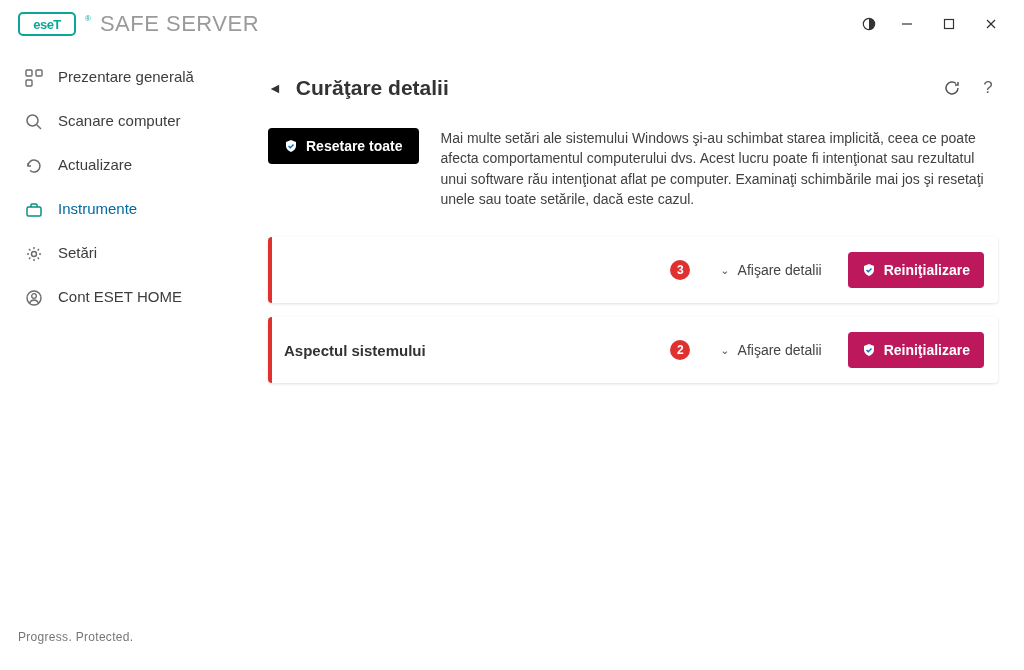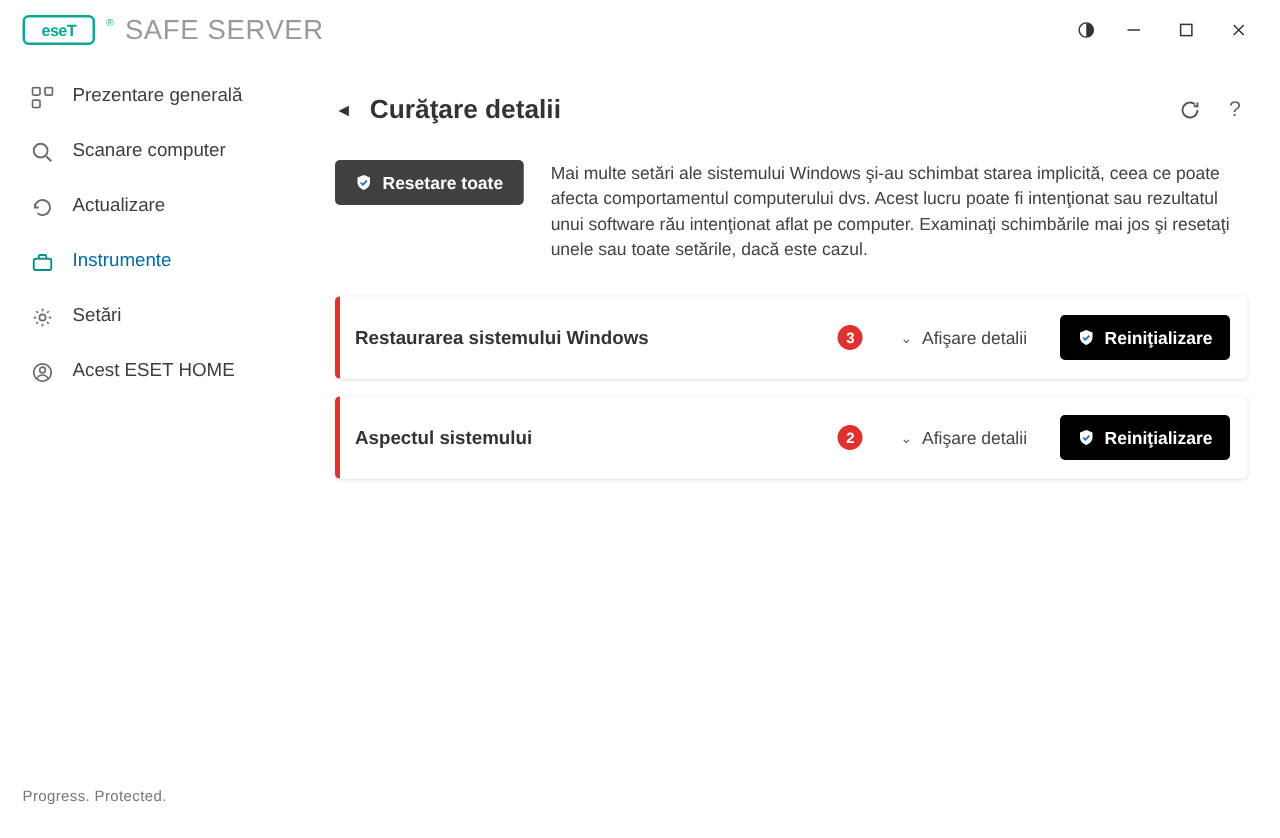--- a/index.html
+++ b/index.html
@@ -25,31 +25,31 @@
   .tagline { margin-top: auto; padding: 0 0 26px 18px; font-size: 12px; color: #777; letter-spacing: 0.3px; }
 
   .main { flex: 1; padding: 18px 26px 0 16px; }
   .page-head { display: flex; align-items: center; height: 44px; margin-bottom: 18px; }
   .back-caret { font-size: 14px; color: #333; margin-right: 14px; cursor: pointer; }
   .page-title { font-size: 21px; font-weight: 600; color: #333; }
   .head-actions { margin-left: auto; display: flex; gap: 16px; align-items: center; }
   .head-ico { width: 20px; height: 20px; color: #555; cursor: pointer; display:flex; align-items:center; justify-content:center;}
   
   .intro-row { display: flex; gap: 22px; margin-bottom: 28px; }
-  .btn-primary { background: #404040; color: #fff; border: none; border-radius: 4px; padding: 0 16px; height: 36px; font-size: 14px; font-weight: 600; display: inline-flex; align-items: center; gap: 8px; cursor: pointer; white-space: nowrap; }
+  .btn-primary { background: #000000; color: #fff; border: none; border-radius: 4px; padding: 0 16px; height: 36px; font-size: 14px; font-weight: 600; display: inline-flex; align-items: center; gap: 8px; cursor: pointer; white-space: nowrap; }
   .btn-primary .shield { width: 14px; height: 14px; }
   .intro-text { font-size: 14px; color: #414141; line-height: 1.45; }
 
   .card { background: #fff; border-radius: 4px; box-shadow: 0 1px 3px rgba(0,0,0,0.12); border-left: 4px solid #e03131; height: 66px; display: flex; align-items: center; padding: 0 14px 0 12px; margin-bottom: 14px; }
   .card-title { font-size: 15px; font-weight: 600; color: #333; }
   .card-spacer { flex: 1; }
   .badge { background: #e03131; color: #fff; width: 20px; height: 20px; border-radius: 50%; font-size: 12px; display: flex; align-items: center; justify-content: center; font-weight: 600; margin-right: 30px; }
   .expand { display: flex; align-items: center; gap: 8px; color: #444; font-size: 14px; cursor: pointer; margin-right: 26px; }
   .expand .chev { font-size: 11px; color: #555; }
-  .btn-reset { background: #000000; color: #fff; border: none; border-radius: 4px; height: 36px; padding: 0 14px; font-size: 14px; font-weight: 600; display: inline-flex; align-items: center; gap: 8px; cursor: pointer; }
+  .btn-reset { background: #be185d; color: #fff; border: none; border-radius: 4px; height: 36px; padding: 0 14px; font-size: 14px; font-weight: 600; display: inline-flex; align-items: center; gap: 8px; cursor: pointer; }
 </style>
 </head>
 <body>
 
 <div class="titlebar">
   <div class="logo-wrap">
     <div class="logo-box">
         <span>eseT</span>
       </div>
       <span class="logo-reg">®</span>
@@ -131,21 +131,21 @@
         <span>Setări</span>
       </div>
       <div class="nav-item">
         <span class="nav-icon">
             <svg width="18" height="18" viewBox="0 0 18 18">
               <circle cx="9" cy="9" r="7" fill="none" stroke="currentColor" stroke-width="1.4"></circle>
               <circle cx="9" cy="7" r="2.3" fill="none" stroke="currentColor" stroke-width="1.3"></circle>
               <path d="M4.5 14 c1-2 3-3 4.5-3 s3.5 1 4.5 3" fill="none" stroke="currentColor" stroke-width="1.3"></path>
             </svg>
           </span>
-        <span>Acest ESET HOME</span>
+        <span>Cont ESET HOME</span>
       </div>
     </div>
     <div class="tagline">Progress. Protected.</div>
   </div>
 
   <div class="main">
     <div class="page-head">
       <span class="back-caret">◄</span>
       <span class="page-title">Curăţare detalii</span>
       <div class="head-actions">
@@ -164,21 +164,20 @@
         <svg class="shield" viewBox="0 0 14 14">
             <path d="M7 1 L12 3 V7 c0 3 -2.5 5 -5 6 C4.5 12 2 10 2 7 V3 Z" fill="#fff"></path>
             <path d="M4.5 7 L6.3 8.8 L9.5 5.5" fill="none" stroke="#0f6cbf" stroke-width="1.4"></path>
           </svg>
         <span>Resetare toate</span>
       </button>
       <div class="intro-text">Mai multe setări ale sistemului Windows şi-au schimbat starea implicită, ceea ce poate afecta comportamentul computerului dvs. Acest lucru poate fi intenţionat sau rezultatul unui software rău intenţionat aflat pe computer. Examinaţi schimbările mai jos şi resetaţi unele sau toate setările, dacă este cazul.</div>
     </div>
 
     <div class="card">
-      <span class="card-title">Restaurarea sistemului Windows</span>
       <span class="card-spacer"></span>
       <span class="badge">3</span>
       <span class="expand">
         <span class="chev">⌄</span>
         <span>Afişare detalii</span>
       </span>
       <button class="btn-reset">
         <svg class="shield" width="14" height="14" viewBox="0 0 14 14">
             <path d="M7 1 L12 3 V7 c0 3 -2.5 5 -5 6 C4.5 12 2 10 2 7 V3 Z" fill="#fff"></path>
             <path d="M4.5 7 L6.3 8.8 L9.5 5.5" fill="none" stroke="#0f6cbf" stroke-width="1.4"></path>

